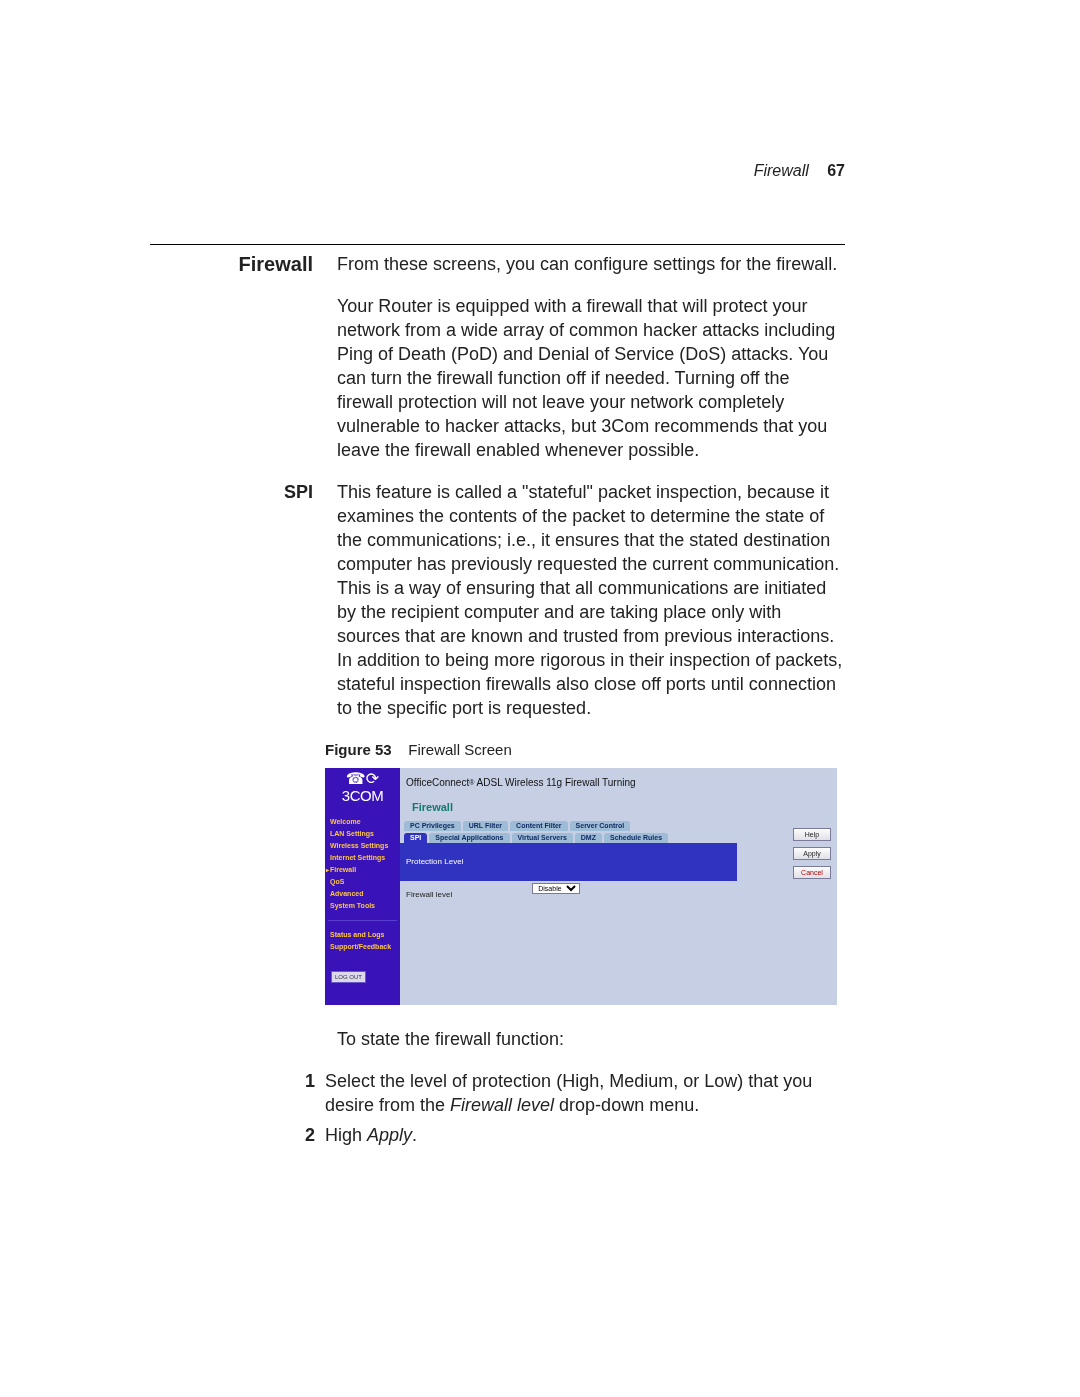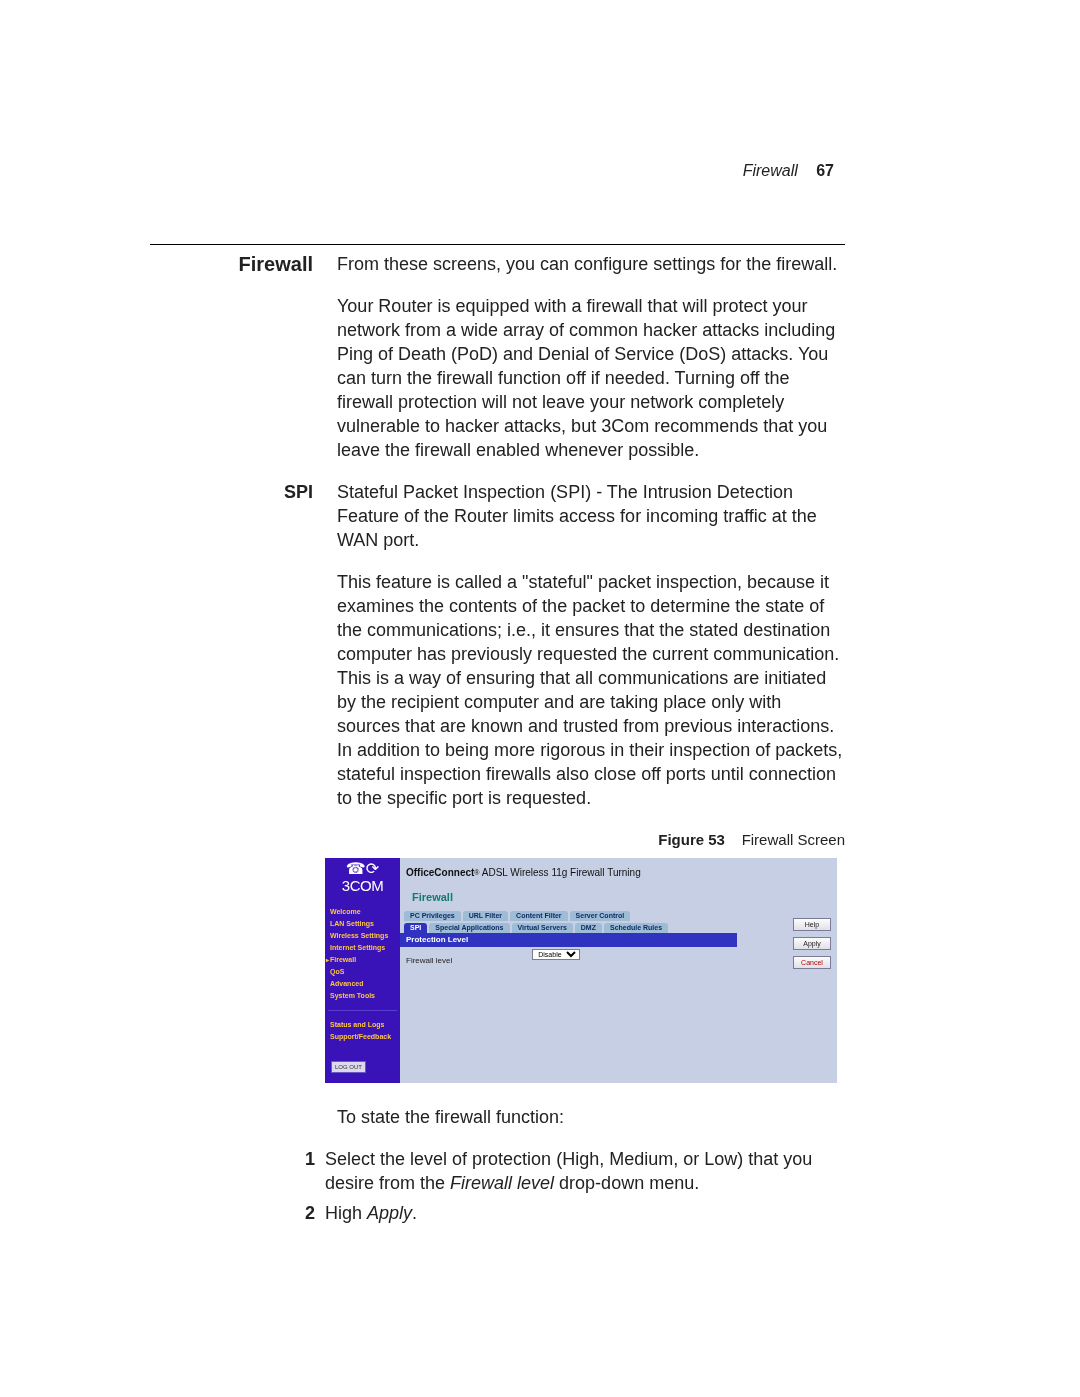--- a/index.html
+++ b/index.html
@@ -12,21 +12,21 @@
   }
   .page {
     position: relative;
     width: 1080px;
     height: 1397px;
     box-sizing: border-box;
   }
   .running-head {
     position: absolute;
     top: 162px;
-    right: 246px;
+    right: 235px;
     font-size: 16px;
     font-style: italic;
   }
   .running-head .chapter {
     font-weight: normal;
   }
   .running-head .page-no {
     font-weight: 700;
     font-style: normal;
     margin-left: 14px;
@@ -65,21 +65,20 @@
     flex: 1 1 auto;
     font-size: 18px;
     line-height: 24px;
   }
   .content p {
     margin: 0 0 18px 12px;
   }
   .fig-caption {
     font-size: 15px;
     margin: 8px 0 6px 0;
-    text-align: right;
   }
   .fig-label {
     font-weight: 700;
   }
   
   .screenshot {
     width: 512px;
     border: none;
     background: #c6cfe4;
     display: flex;
@@ -148,21 +147,21 @@
     flex: 1;
     background: #c6cfe4;
     position: relative;
   }
   .product-title {
     padding: 3px 0 2px 6px;
     font-size: 10px;
     color: #111;
   }
   .product-title .brand {
-    font-weight: 700;
+    font-weight: 400;
   }
   .product-title .reg {
     font-size: 7px;
     vertical-align: top;
   }
   .section-title {
     color: #137a6f;
     font-weight: 800;
     font-size: 11px;
     padding-left: 12px;
@@ -185,22 +184,22 @@
     cursor: pointer;
   }
   .subtab.active {
     background: #2f33c0;
     color: #fff;
   }
   .panel-head {
     background: #2f33c0;
     color: #fff;
     font-size: 8px;
-    font-weight: 700;
-    padding: 1px 6px;
+    font-weight: 400;
+    padding: 13px 6px;
     line-height: 12px;
     margin-right: 100px;
   }
   .panel-body {
     background: #c6cfe4;
     min-height: 120px;
     padding: 2px 6px;
     display: flex;
     justify-content: space-between;
   }
@@ -273,21 +272,20 @@
       <div class="side">Firewall</div>
       <div class="content">
         <p>From these screens, you can configure settings for the firewall.</p>
         <p>Your Router is equipped with a firewall that will protect your network from a wide array of common hacker attacks including Ping of Death (PoD) and Denial of Service (DoS) attacks. You can turn the firewall function off if needed. Turning off the firewall protection will not leave your network completely vulnerable to hacker attacks, but 3Com recommends that you leave the firewall enabled whenever possible.</p>
       </div>
     </div>
 
     <div class="row">
       <div class="side sub">SPI</div>
       <div class="content">
-        <p>Stateful Packet Inspection (SPI) - The Intrusion Detection Feature of the Router limits access for incoming traffic at the WAN port.</p>
         <p>This feature is called a "stateful" packet inspection, because it examines the contents of the packet to determine the state of the communications; i.e., it ensures that the stated destination computer has previously requested the current communication. This is a way of ensuring that all communications are initiated by the recipient computer and are taking place only with sources that are known and trusted from previous interactions. In addition to being more rigorous in their inspection of packets, stateful inspection firewalls also close off ports until connection to the specific port is requested.</p>
 
         <div class="fig-caption">
           <span class="fig-label">Figure 53</span>
           &nbsp;&nbsp;
           <span>Firewall Screen</span>
         </div>
 
         <div class="screenshot">
           <div class="ss-sidebar">

